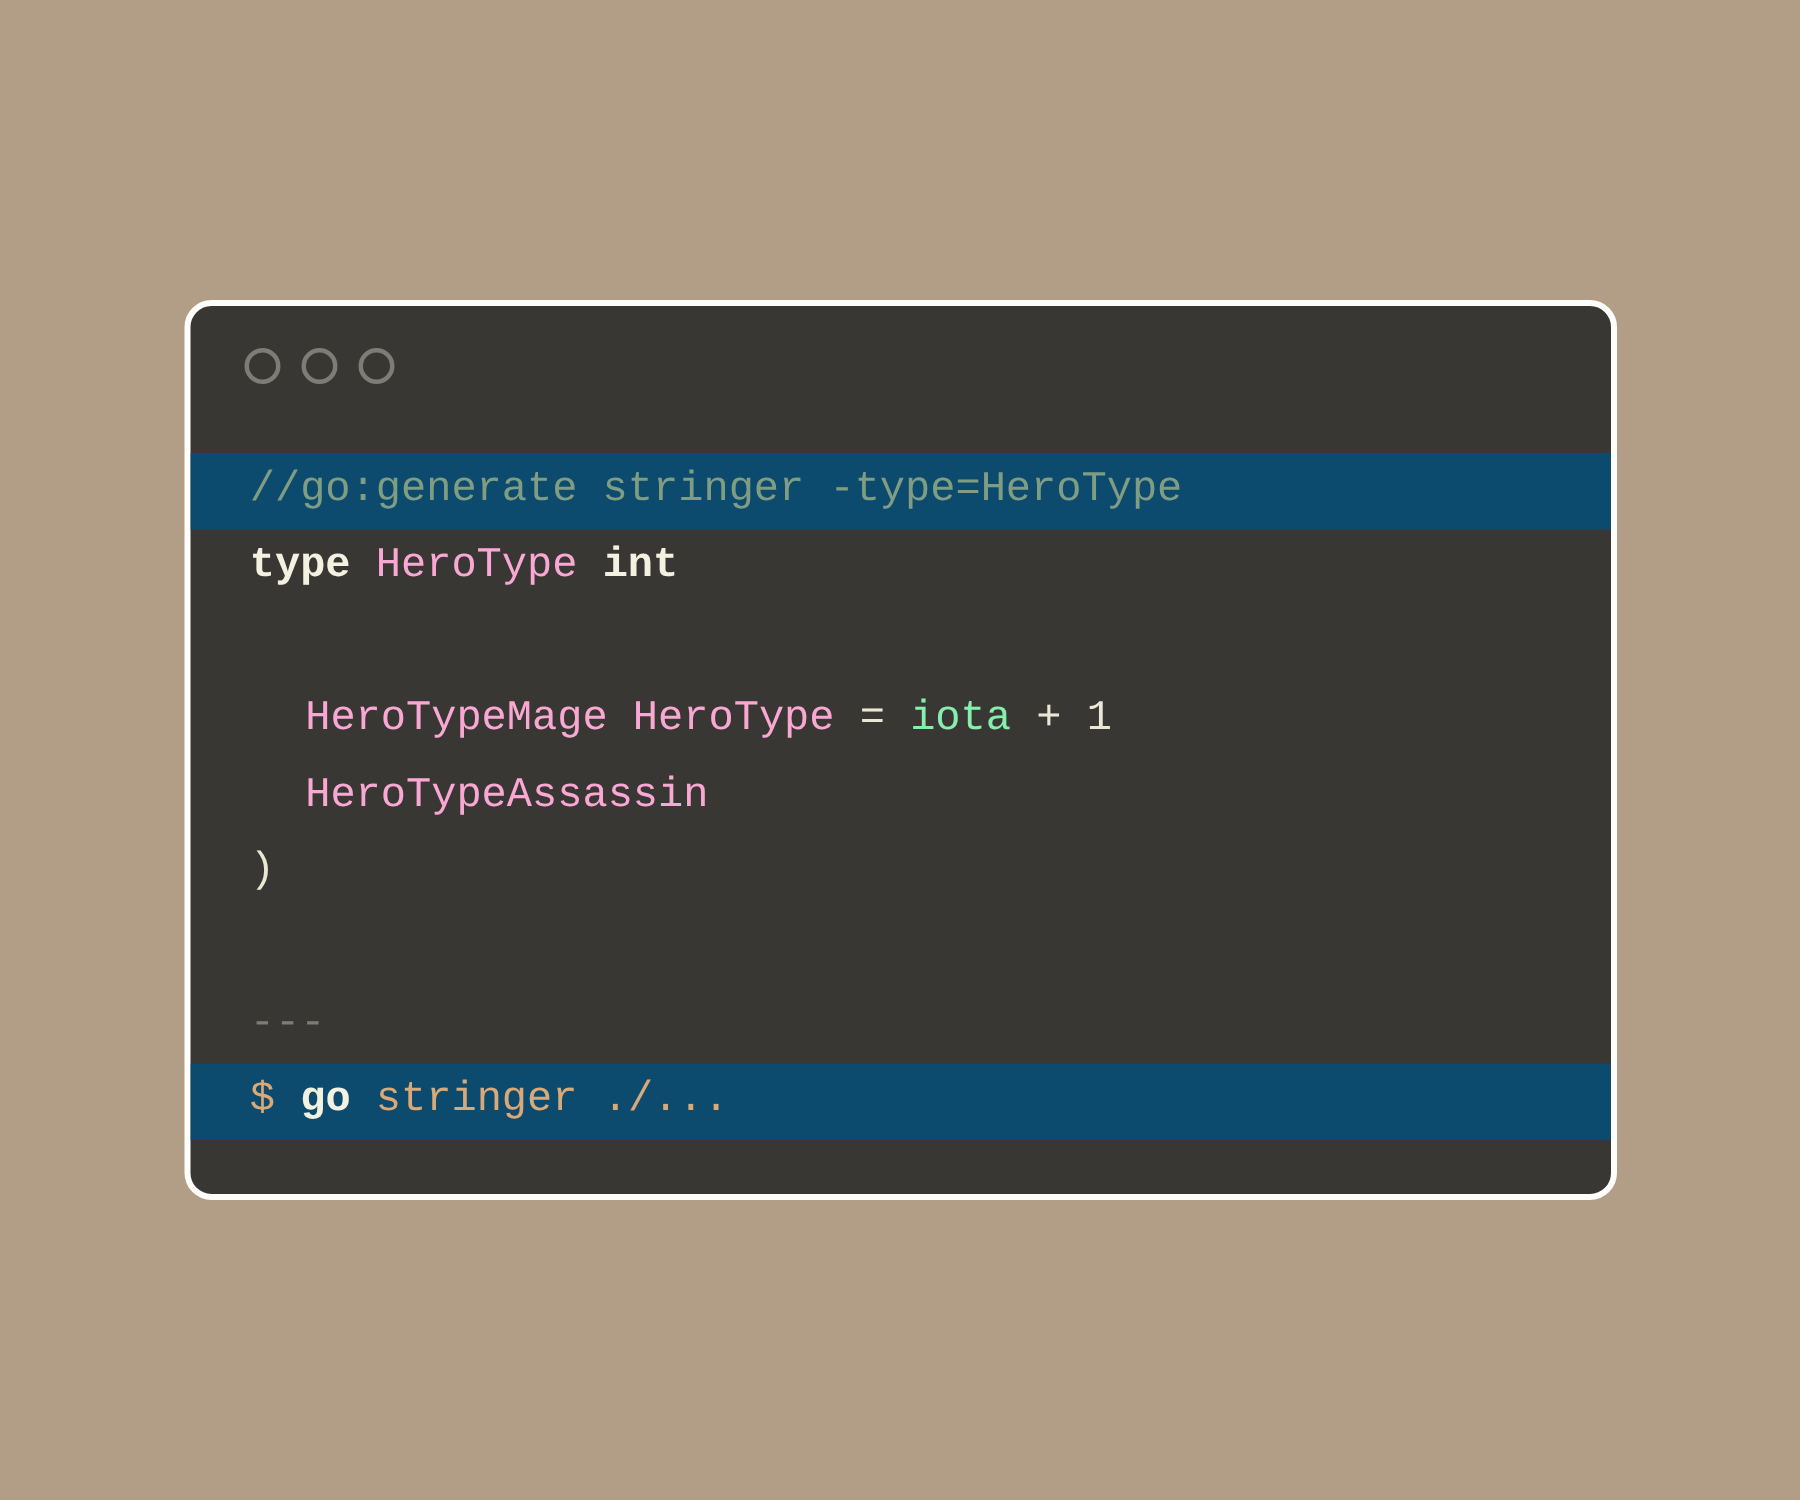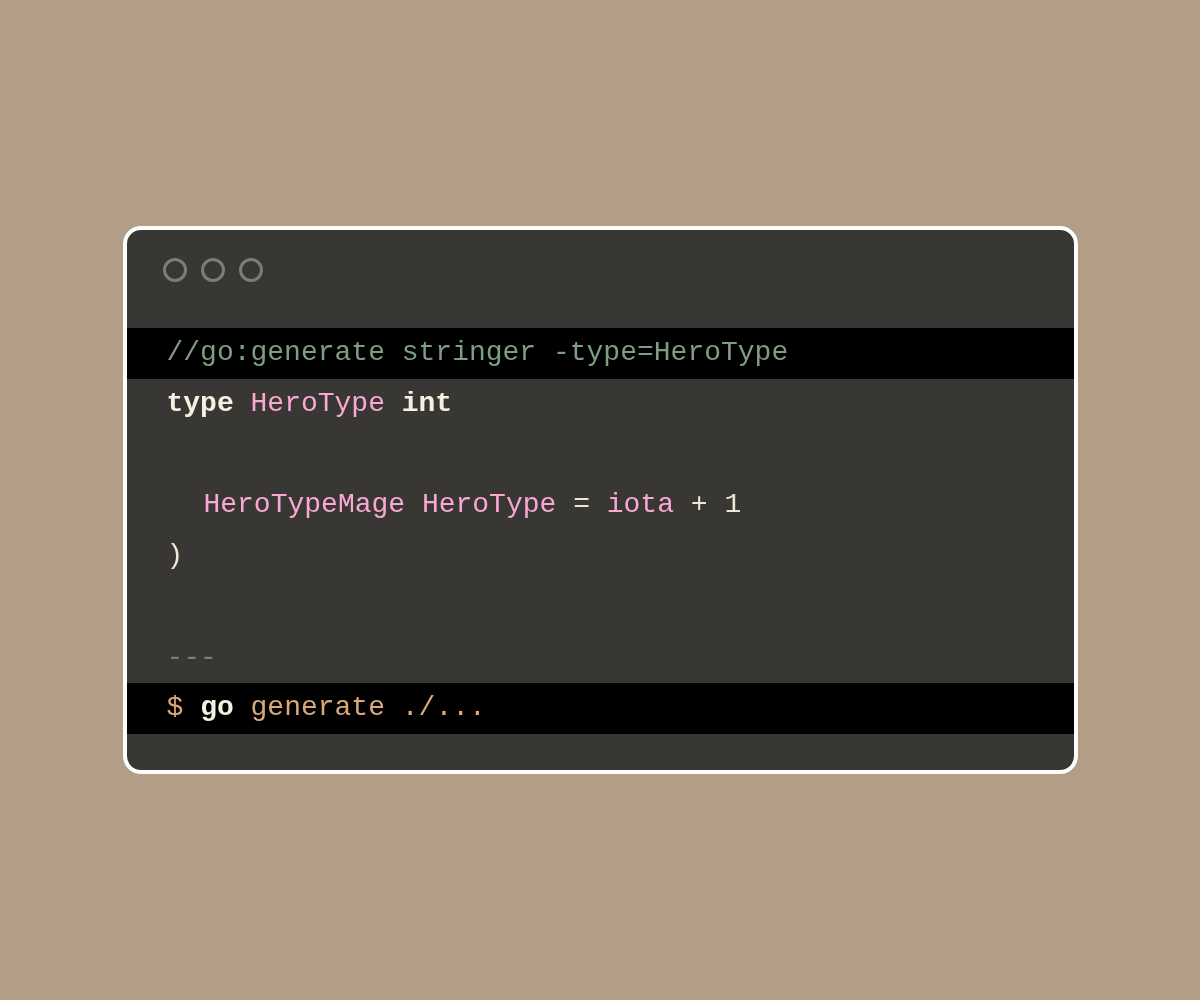--- a/index.html
+++ b/index.html
@@ -39,30 +39,30 @@
       padding: 28px 0 36px 0;
     }
     .line {
       padding: 3px 40px;
       font-size: 28px;
       line-height: 1.6;
       white-space: pre;
       color: #f3f2e0;
     }
     .line.hl {
-      background: #000000;
+      background: #0c4a6e;
     }
     .line .indent {
       display: inline-block;
       width: 2.2ch;
     }
     .c-comment { color: #7f9d82; }
     .c-keyword { color: #f3f2e0; font-weight: bold; }
     .c-ident   { color: #f9a8d4; }
-    .c-builtin { color: #f9a8d4; }
+    .c-builtin { color: #86efac; }
     .c-punct   { color: #e9e8d5; }
     .c-sep     { color: #7d7c77; }
     .c-prompt  { color: #d9a977; }
     .c-cmd     { color: #f3f2e0; font-weight: bold; text-align: center; }
     .c-arg     { color: #d9a977; }
   </style>
 </head>
 <body>
 
 <div class="window">
@@ -75,24 +75,25 @@
 
     <div class="line hl"><span class="c-comment">//go:generate stringer -type=HeroType</span></div>
 
     <div class="line"><span class="c-keyword">type</span> <span class="c-ident">HeroType</span> <span class="c-keyword">int</span></div>
 
     <div class="line"> </div>
 
 
     <div class="line"><span class="indent"></span><span class="c-ident">HeroTypeMage</span> <span class="c-ident">HeroType</span> <span class="c-punct">=</span> <span class="c-builtin">iota</span> <span class="c-punct">+</span> <span class="c-punct">1</span></div>
 
+    <div class="line"><span class="indent"></span><span class="c-ident">HeroTypeAssassin</span></div>
 
 
     <div class="line"><span class="c-punct">)</span></div>
 
     <div class="line"> </div>
 
     <div class="line"><span class="c-sep">---</span></div>
 
-    <div class="line hl"><span class="c-prompt">$</span> <span class="c-cmd">go</span> <span class="c-arg">generate</span> <span class="c-arg">./...</span></div>
+    <div class="line hl"><span class="c-prompt">$</span> <span class="c-cmd">go</span> <span class="c-arg">stringer</span> <span class="c-arg">./...</span></div>
 
   </div>
 </div>
 
 </body></html>

